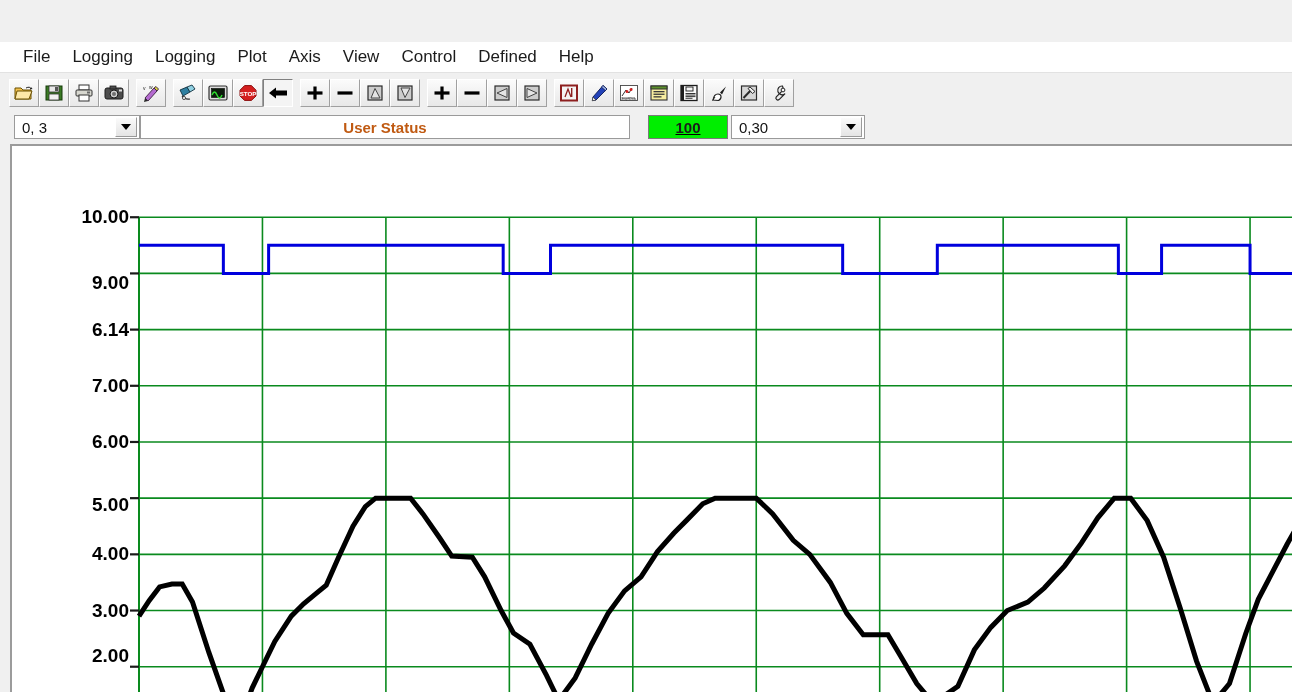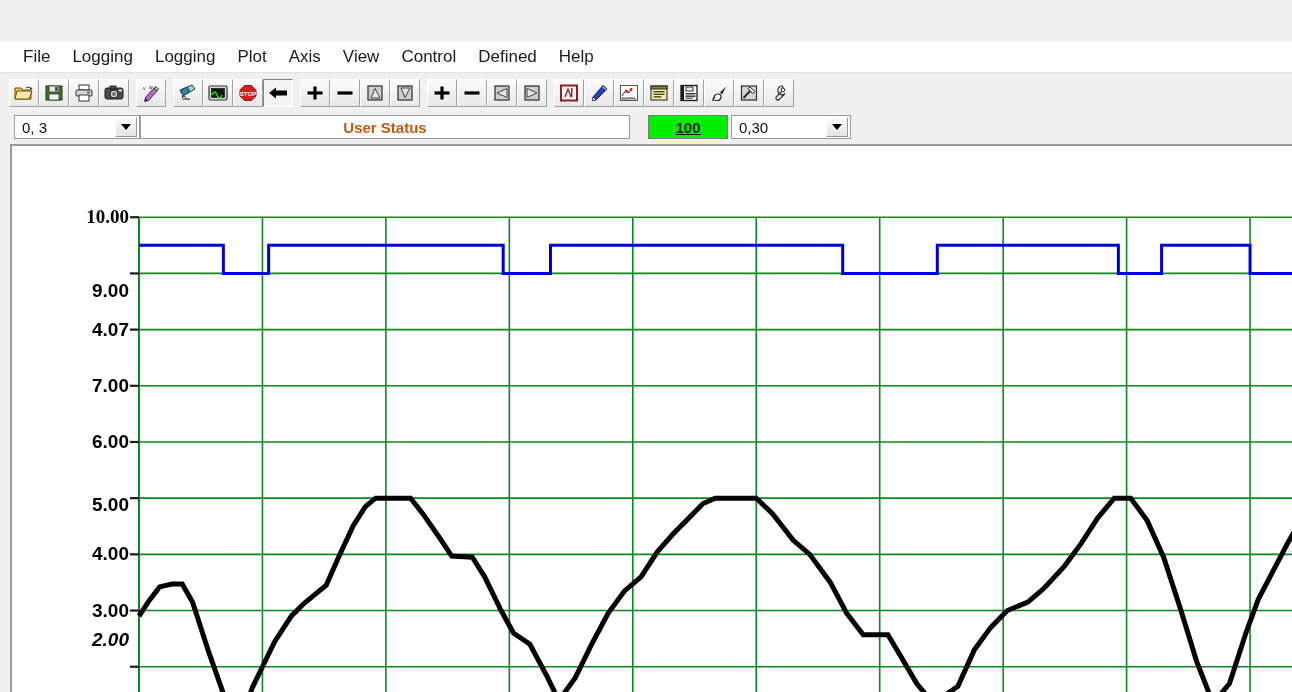--- a/index.html
+++ b/index.html
@@ -112,21 +112,21 @@
   }
   #userstatus span {
     font-size: 15px; font-weight: bold; color: #c05a12;
   }
   #meter {
     position: absolute; left: 648px; top: 3px; width: 80px; height: 24px;
     background: #00ee00; border: 1px solid #7a7a7a;
     display: flex; align-items: center; justify-content: center; text-decoration: underline;
   }
   #meter span { font-size: 15px; font-weight: bold; color: #1a1a1a; }
-  #combo-rate { left: 731px; width: 120px; }
+  #combo-rate { left: 731px; width: 134px; }
 
   
   #plotpanel {
     position: absolute; left: 10px; top: 144px;
     width: 1282px; height: 548px;
     background: #ffffff;
     border-left: 2px solid #9b9b9b;
     border-top: 2px solid #9b9b9b;
     overflow: hidden;
   }
@@ -428,25 +428,25 @@
           <line x1="118" y1="408.3468208092486" x2="127" y2="408.3468208092486" stroke="#1a1a1a" stroke-width="2.2"></line>
           <line x1="118" y1="464.5317919075145" x2="127" y2="464.5317919075145" stroke="#1a1a1a" stroke-width="2.2"></line>
           <line x1="118" y1="520.7167630057804" x2="127" y2="520.7167630057804" stroke="#1a1a1a" stroke-width="2.2"></line>
         </g>
       <g id="g-series">
           <polyline points="127.00,99.33 211.36,99.33 211.36,127.42 256.62,127.42 256.62,99.33 491.18,99.33 491.18,127.42 538.50,127.42 538.50,99.33 830.67,99.33 830.67,127.42 925.31,127.42 925.31,99.33 1106.37,99.33 1106.37,127.42 1149.58,127.42 1149.58,99.33 1238.05,99.33 1238.05,127.42 1361.50,127.42" fill="none" stroke="#0000dd" stroke-width="3" stroke-linejoin="miter" stroke-linecap="butt"></polyline>
           <polyline points="127.00,470.15 137.29,454.42 147.57,440.93 159.92,438.12 170.21,438.12 180.50,456.10 196.95,506.67 213.42,553.30 223.70,576.90 231.93,564.54 240.16,542.07 250.45,520.72 262.79,495.43 279.25,470.15 291.60,457.79 303.94,447.68 314.23,439.25 326.58,411.16 340.98,380.25 353.32,360.59 363.61,352.16 398.59,352.16 410.94,367.89 427.39,391.49 439.74,410.03 460.31,411.16 472.66,430.82 489.12,464.53 501.46,487.01 517.92,498.24 534.38,529.14 546.73,554.43 563.19,531.95 579.65,498.24 596.11,467.34 612.57,444.87 629.03,430.82 645.49,405.54 661.95,387.00 674.29,374.64 690.75,357.78 703.10,352.16 744.25,352.16 760.71,367.89 781.28,394.30 797.75,408.35 818.32,436.44 834.78,467.34 851.24,488.69 875.93,488.69 888.27,509.48 904.73,537.57 921.20,557.24 945.88,540.38 962.35,503.86 978.80,481.39 995.26,464.53 1015.84,456.10 1032.30,442.06 1052.88,419.58 1069.34,397.11 1085.80,371.83 1102.25,352.16 1118.72,352.16 1135.17,374.64 1151.63,411.16 1168.10,461.72 1184.55,515.10 1201.02,557.24 1217.47,537.57 1233.93,487.01 1246.28,453.29 1258.63,429.70 1275.08,398.23 1291.55,369.02 1303.89,352.16 1320.35,377.45 1336.81,419.58 1353.27,470.15 1361.50,515.10" fill="none" stroke="#000000" stroke-width="5" stroke-linejoin="miter" stroke-linecap="butt"></polyline>
         </g>
     </svg>
     <div id="ylabels">
-        <div class="ylab" style="top: 71.237px; font-family: Liberation Serif, serif;">10.00</div>
-        <div class="ylab" style="top: 145px;">9.00</div>
-        <div class="ylab" style="top: 183.607px;">4.07</div>
+        <div class="ylab" style="top: 71.237px;">10.00</div>
+        <div class="ylab" style="top: 137px;">9.00</div>
+        <div class="ylab" style="top: 183.607px;">6.14</div>
         <div class="ylab" style="top: 239.792px;">7.00</div>
         <div class="ylab" style="top: 295.977px;">6.00</div>
         <div class="ylab" style="top: 359px;">5.00</div>
         <div class="ylab" style="top: 408.347px; margin-left: 48px;">4.00</div>
         <div class="ylab" style="top: 464.532px;">3.00</div>
-        <div class="ylab" style="top: 494px; font-style: italic;">2.00</div>
+        <div class="ylab" style="top: 510px;">2.00</div>
       </div>
   </div>
 
 </div>
 
 </body></html>

